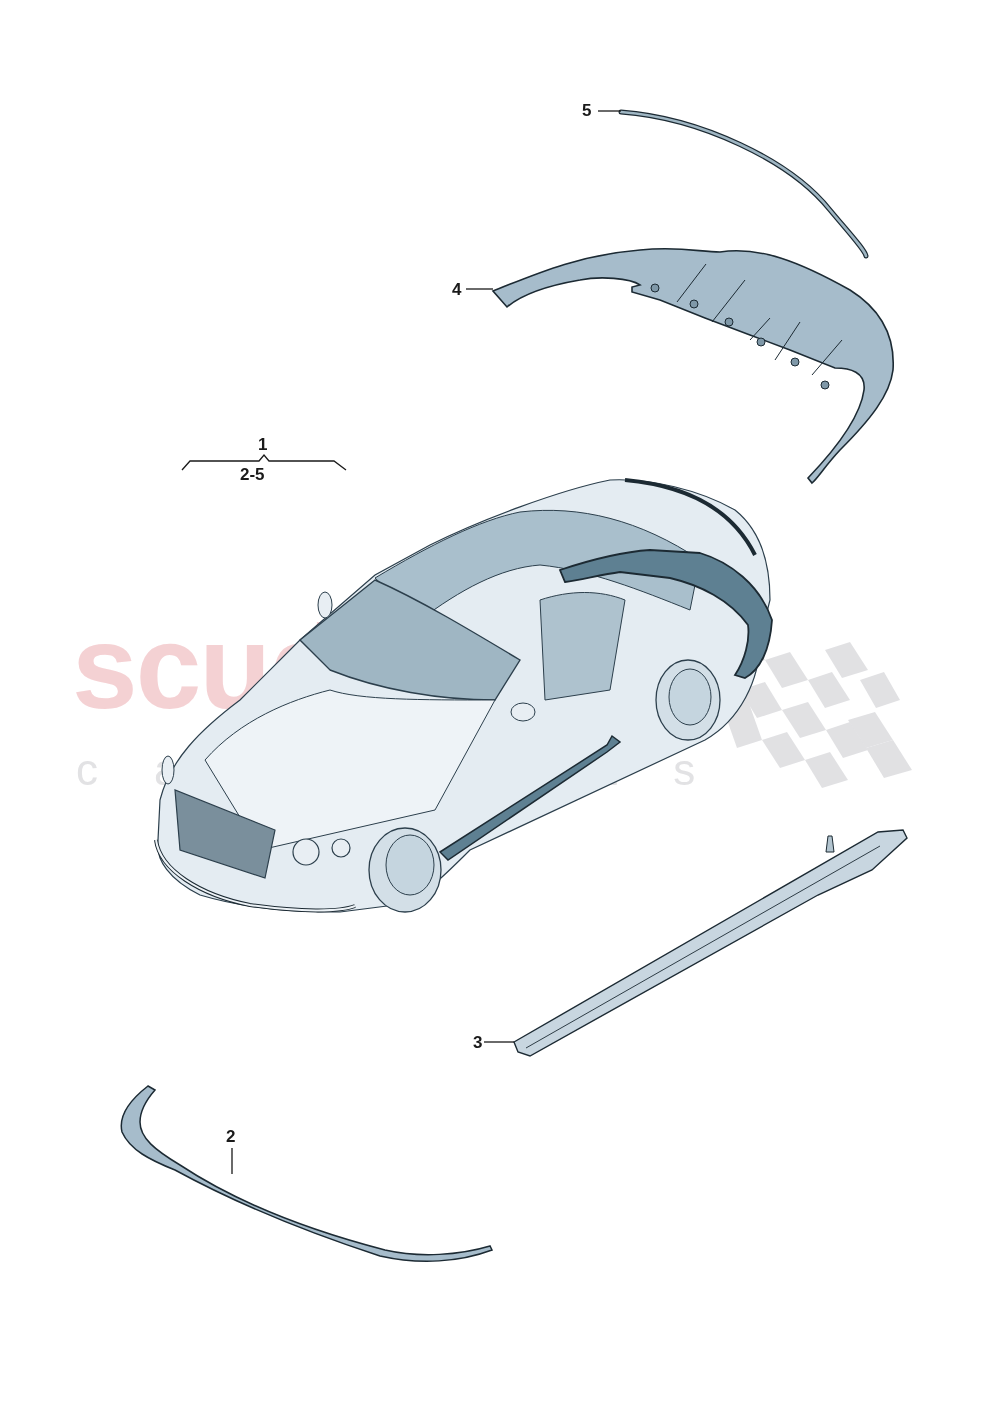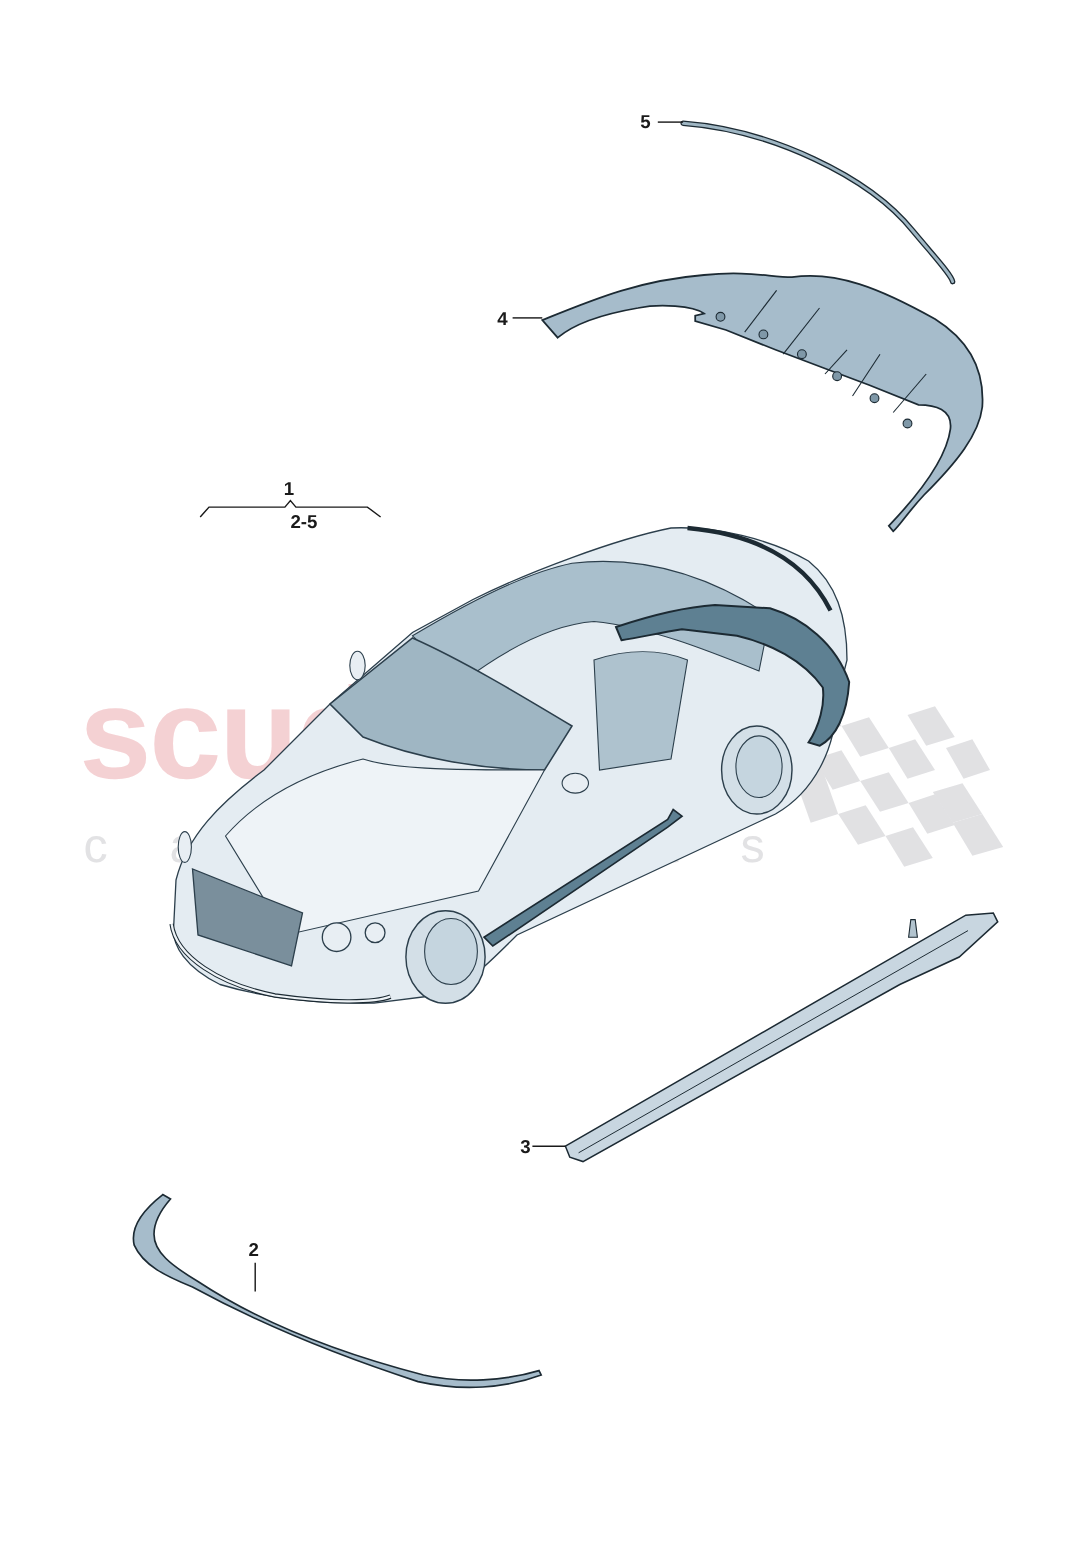--- a/index.html
+++ b/index.html
@@ -123,19 +123,19 @@
 
     <g>
       <path d="M148,1086 C130,1100 118,1115 122,1132 C130,1150 150,1160 175,1170 C230,1200 300,1230 380,1256
                C420,1265 460,1262 492,1250 L490,1246 C460,1255 420,1258 385,1250 C300,1228 230,1198 180,1165
                C155,1150 140,1138 140,1122 C140,1110 148,1098 155,1090 Z" fill="#a6bccb" stroke="#1c2a33" stroke-width="1.5"></path>
       <line x1="232" y1="1148" x2="232" y2="1174" stroke="#1a1a1a" stroke-width="1.3"></line>
     </g>
   </svg>
 
   <div class="callout" style="left:258px;top:436px;">1</div>
-  <div class="callout" style="left:264px;top:466px;">2-5</div>
+  <div class="callout" style="left:240px;top:466px;">2-5</div>
 
   <div class="callout" style="left:582px;top:102px;">5</div>
   <div class="callout" style="left:452px;top:281px;">4</div>
   <div class="callout" style="left:473px;top:1034px;">3</div>
   <div class="callout" style="left:226px;top:1128px;">2</div>
 </div>
 
 </body></html>

